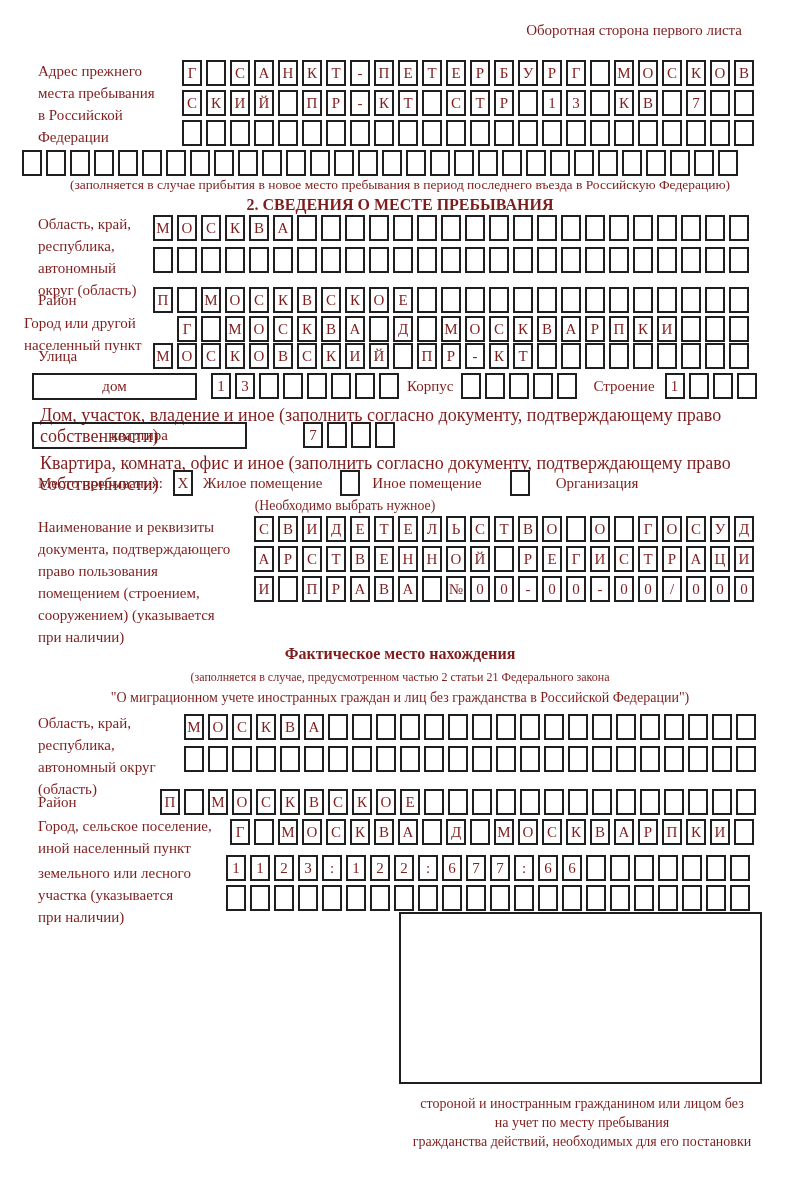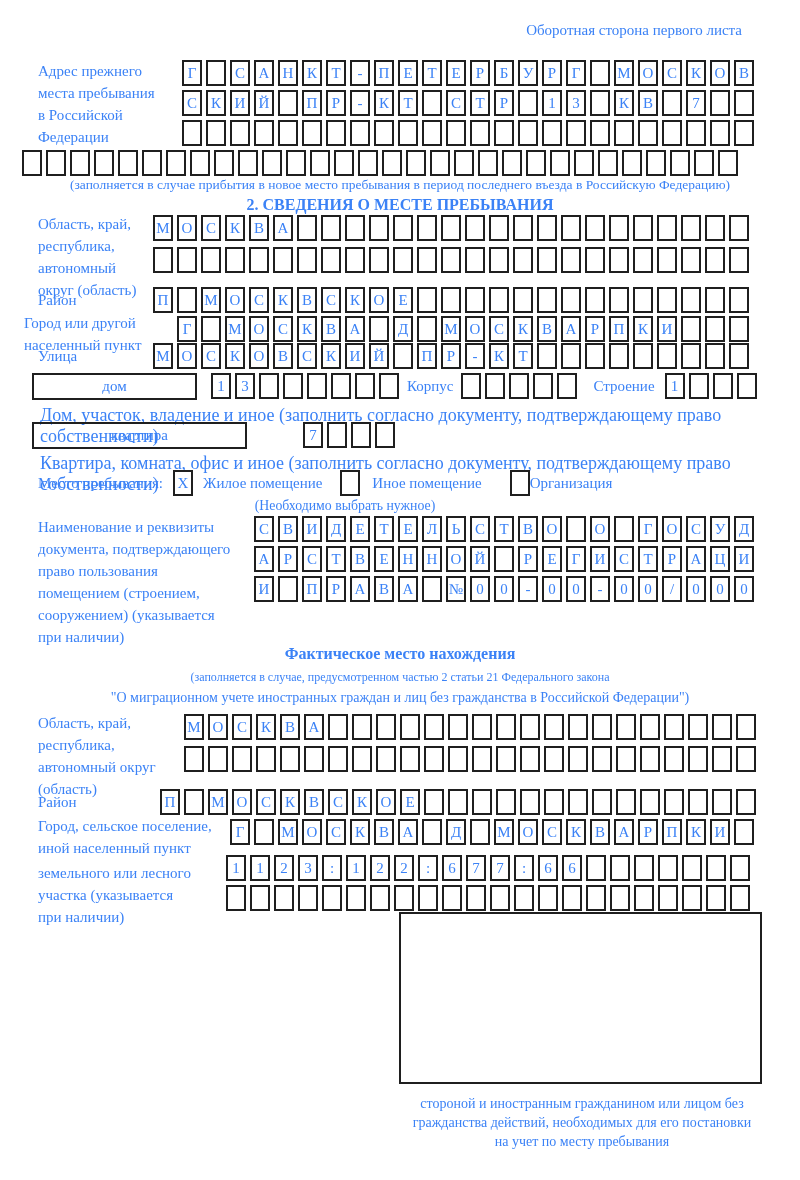--- a/index.html
+++ b/index.html
@@ -1,19 +1,19 @@
 <!DOCTYPE html>
 <html><head>
 <meta charset="utf-8">
 <style>
   html,body{margin:0;padding:0;background:#fff;}
   .page{
     position:relative; width:800px; height:1180px; background:#fff;
     font-family:"Liberation Serif","DejaVu Serif",serif;
-    color:#3b82f6; overflow:hidden;
+    color:#7f1d1d; overflow:hidden;
   }
   .abs{position:absolute;}
   .title{font-size:15px; text-align:right;}
   .label{font-size:15px; line-height:22px;}
   .caption{font-size:13.5px; text-align:center; width:100%;}
   .caption-left{font-size:18px;}
   .heading{font-size:16px; font-weight:bold; text-align:center; width:100%;}
   .boxrow{display:flex; gap:4px; margin-bottom:4px;}
   .cell{
     display:inline-block; width:20px; height:26px; box-sizing:border-box;
@@ -351,21 +351,21 @@
   </div>
   <div class="abs caption-left" style="left:40px; top:453px;">Квартира, комната, офис и иное (заполнить согласно документу, подтверждающему право собственности)</div>
 
   <div class="abs hrow" style="left:38px; top:470px;">
     <div class="inline-label">Место пребывания:</div>
     <span class="cell" style="margin-left:10px;">X</span>
     <div class="inline-label" style="margin-left:10px;">Жилое помещение</div>
     <span class="cell" style="margin-left:18px;"></span>
     <div class="inline-label" style="margin-left:12px;">Иное помещение</div>
     <span class="cell" style="margin-left:28px;"></span>
-    <div class="inline-label" style="">Организация</div>
+    <div class="inline-label" style="margin-left:26px;">Организация</div>
   </div>
   <div class="abs" style="left:170px; top:498px; width:350px; text-align:center; font-size:13.8px;">(Необходимо выбрать нужное)</div>
 
   <div class="abs label" style="left:38px; top:516px; width:210px;">
     <div>Наименование и реквизиты</div>
     <div>документа, подтверждающего</div>
     <div>право пользования</div>
     <div>помещением (строением,</div>
     <div>сооружением) (указывается</div>
     <div>при наличии)</div>
@@ -617,17 +617,17 @@
         <span class="cell"></span>
         <span class="cell"></span>
         <span class="cell"></span>
         <span class="cell"></span>
       </div>
   </div>
 
   <div class="abs stampbox" style="left:399px; top:912px; width:363px; height:172px;"></div>
   <div class="abs stampnote" style="left:392px; top:1094px; width:380px;">
     <div>стороной и иностранным гражданином или лицом без</div>
+    <div>на учет по месту пребывания</div>
     <div>гражданства действий, необходимых для его постановки</div>
-    <div>на учет по месту пребывания</div>
   </div>
 
 </div>
 
 </body></html>

